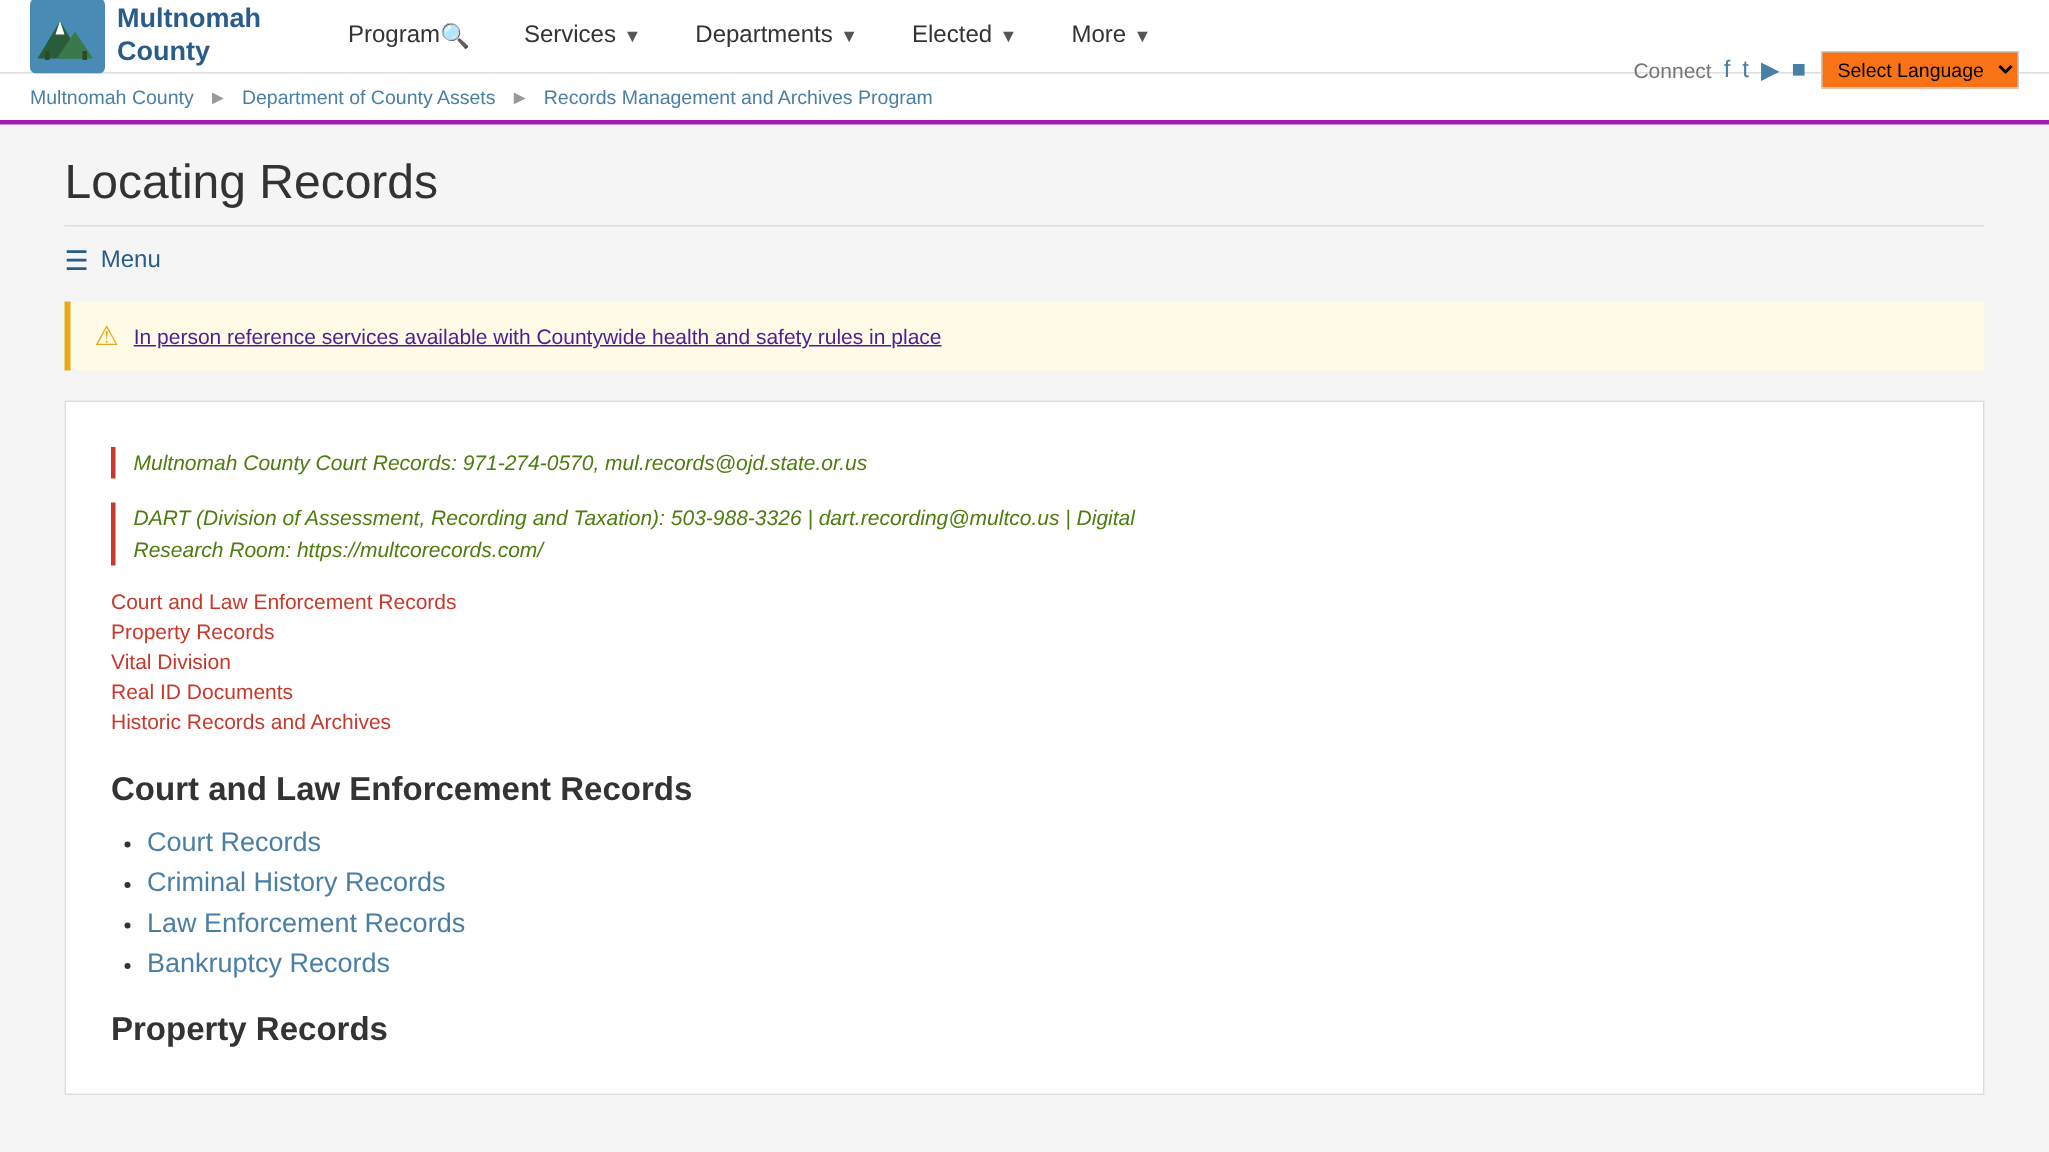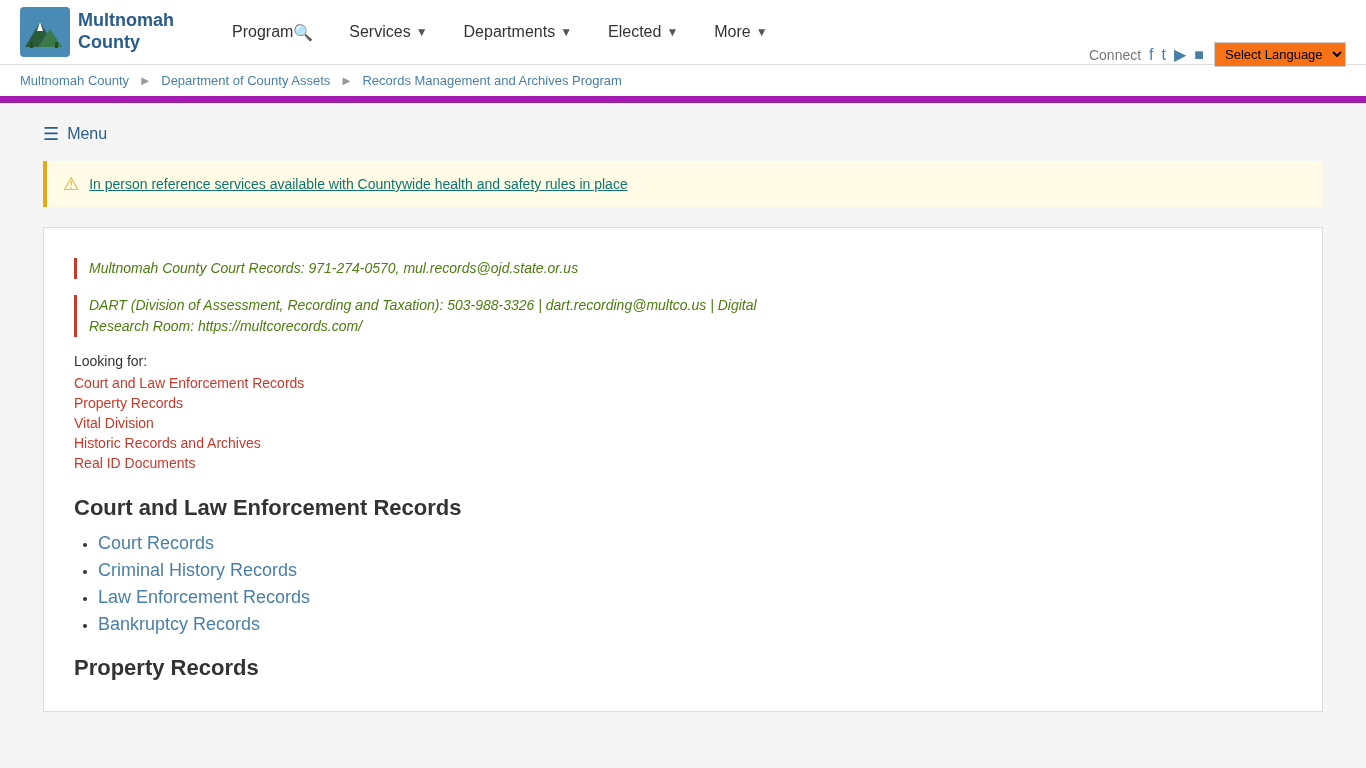--- a/index.html
+++ b/index.html
@@ -5,21 +5,21 @@
     * { box-sizing: border-box; margin: 0; padding: 0; }
     body { font-family: Arial, sans-serif; font-size: 14px; color: #333; background: #f5f5f5; }
 
     
     #top-bar {
       background: #fff;
       border-bottom: 1px solid #ddd;
       display: flex;
       align-items: center;
       padding: 0 20px;
-      height: 65px;
+      height: 49px;
       position: relative;
     }
     #logo-area {
       display: flex;
       align-items: center;
       margin-right: 40px;
       text-decoration: none;
     }
     #logo-svg {
       width: 50px;
@@ -83,21 +83,21 @@
     }
     .social-icon {
       color: #4a7fa5;
       font-size: 16px;
       cursor: pointer;
     }
 
     
     #breadcrumb-bar {
       background: #fff;
-      border-bottom: 7px solid #a21caf;
+      border-bottom: 3px solid #a21caf;
       padding: 8px 20px;
       font-size: 13px;
       color: #555;
     }
     #breadcrumb-bar a {
       color: #4a7fa5;
       text-decoration: none;
     }
     .breadcrumb-sep {
       margin: 0 6px;
@@ -139,21 +139,21 @@
       margin-bottom: 20px;
       display: flex;
       align-items: center;
       gap: 10px;
     }
     #alert-icon {
       color: #e6a817;
       font-size: 18px;
     }
     #alert-text a {
-      color: #0f766e;
+      color: #4c1d95;
       cursor: pointer;
     }
 
     
     #main-card {
       background: #fff;
       border: 1px solid #ddd;
       padding: 30px 30px;
       margin-bottom: 20px;
     }
@@ -288,20 +288,21 @@
 
 <div id="breadcrumb-bar">
   <a href="#">Multnomah County</a>
   <span class="breadcrumb-sep">►</span>
   <a href="#">Department of County Assets</a>
   <span class="breadcrumb-sep">►</span>
   <a href="#">Records Management and Archives Program</a>
 </div>
 
 <div id="page-content">
+  <h1 id="page-title">Locating Records</h1>
 
   <div id="menu-toggle">
     <span id="menu-icon">☰</span>
     <span>Menu</span>
   </div>
 
   <div id="alert-banner">
     <span id="alert-icon">⚠</span>
     <div id="alert-text">
       <a href="#">In person reference services available with Countywide health and safety rules in place</a>
@@ -315,27 +316,26 @@
     </div>
 
     <div class="info-block">
       <p>
         <span>DART (Division of Assessment, Recording and Taxation): 503-988-3326 | dart.recording@multco.us | Digital</span><br>
         <span>Research Room: https://multcorecords.com/</span>
       </p>
     </div>
 
     <div id="looking-for">
-      <div id="looking-for-label">Looking for:</div>
       <ul>
         <li><a href="#">Court and Law Enforcement Records</a></li>
         <li><a href="#">Property Records</a></li>
         <li><a href="#">Vital Division</a></li>
+        <li><a href="#">Real ID Documents</a></li>
         <li><a href="#">Historic Records and Archives</a></li>
-        <li><a href="#">Real ID Documents</a></li>
       </ul>
     </div>
 
     <h2 class="section-heading">Court and Law Enforcement Records</h2>
     <ul class="records-list">
       <li><a href="#">Court Records</a></li>
       <li><a href="#">Criminal History Records</a></li>
       <li><a href="#">Law Enforcement Records</a></li>
       <li><a href="#">Bankruptcy Records</a></li>
     </ul>

